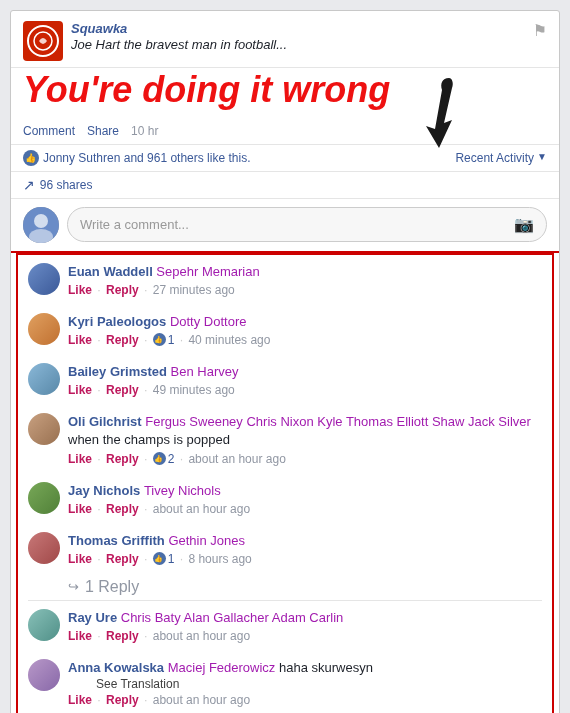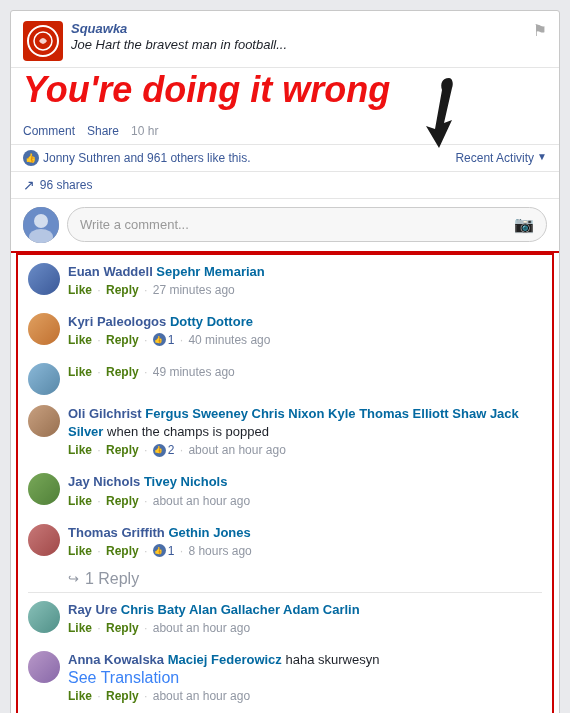--- a/index.html
+++ b/index.html
@@ -209,44 +209,45 @@
     .comment-names {
       font-size: 13px;
       line-height: 1.4;
       color: #1d2129;
     }
     .comment-author {
       font-weight: bold;
       color: #3b5998;
     }
     .comment-tagged {
-      font-weight: bold;
-      color: #0369a1;
+      font-weight: normal;
+      color: #a21caf;
     }
     .comment-content {
       color: #1d2129;
       font-size: 13px;
     }
     .see-translation {
-      color: #3b82f6;
-      font-size: 16px;
+      color: #404040;
+      font-size: 12px;
       display: block;
       cursor: pointer;
+      margin-left: 28px;
     }
     .comment-actions {
       display: flex;
       align-items: center;
       gap: 5px;
       margin-top: 2px;
       margin-bottom: 6px;
       font-size: 12px;
       color: #9197a3;
     }
     .comment-action-link {
-      color: #4d7c0f;
+      color: #be185d;
       font-weight: bold;
       cursor: pointer;
       text-decoration: none;
       font-size: 12px;
     }
     .dot-sep { color: #ccc; }
     .like-count {
       display: inline-flex;
       align-items: center;
       gap: 2px;
@@ -372,20 +373,21 @@
             <span class="dot-sep">·</span>
             <span class="like-count"><span class="mini-thumb">👍</span> 1</span>
             <span class="dot-sep">·</span>
             <span>40 minutes ago</span>
           </div>
         </div>
       </div>
       <div class="comment-item">
         <div class="comment-avatar av3"></div>
         <div class="comment-body">
+          <div class="comment-names"><span class="comment-author">Bailey Grimsted </span><span class="comment-tagged">Ben Harvey</span></div>
           <div class="comment-actions">
             <a class="comment-action-link">Like</a>
             <span class="dot-sep">·</span>
             <a class="comment-action-link">Reply</a>
             <span class="dot-sep">·</span>
             <span>49 minutes ago</span>
           </div>
         </div>
       </div>
       <div class="comment-item">

